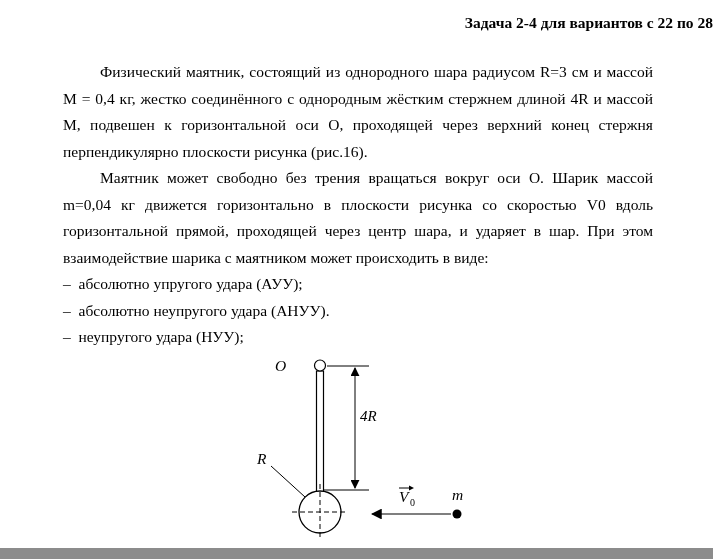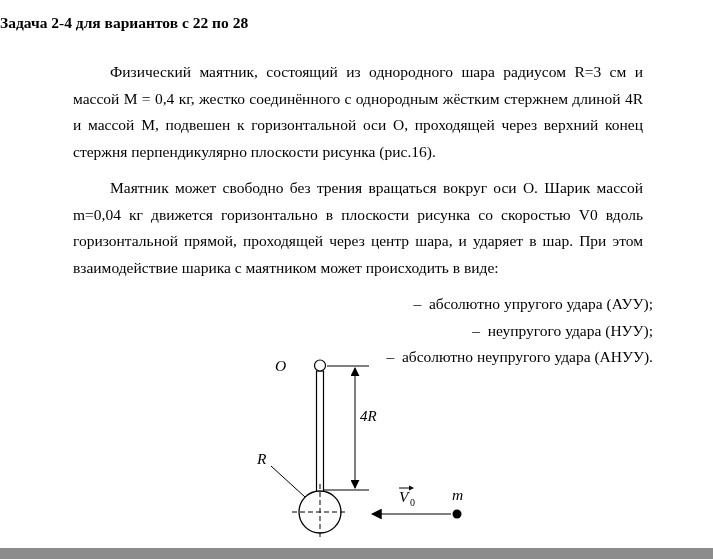--- a/index.html
+++ b/index.html
@@ -7,38 +7,38 @@
     position: relative;
     width: 713px;
     height: 559px;
     background: #ffffff;
     overflow: hidden;
     font-family: "Liberation Serif", serif;
     color: #000000;
   }
   .title {
     padding-top: 13px;
-    text-align: left;
+    text-align: right;
     font-weight: bold;
     font-size: 15.5px;
     line-height: 20px;
   }
   .content {
     margin: 26px 60px 0 63px;
     font-size: 15.5px;
     line-height: 26.5px;
     text-align: justify;
   }
   .content p {
-    margin: 10px;
+    margin: 0;
     text-indent: 37px;
   }
   .list-item {
     white-space: pre;
-    text-align: right;
+    text-align: left;
   }
   .figure {
     position: absolute;
     left: 235px;
     top: 348px;
     overflow: visible;
   }
   .figure text {
     font-family: "Liberation Serif", serif;
     fill: #000000;
@@ -54,22 +54,22 @@
 <body>
 
 <div class="page">
 
   <div class="title">Задача 2-4 для  вариантов с 22 по 28</div>
 
   <div class="content">
     <p>Физический маятник, состоящий из однородного шара радиусом R=3 см и массой M = 0,4 кг, жестко соединённого с однородным жёстким стержнем длиной 4R и массой M, подвешен к горизонтальной оси О, проходящей через верхний конец стержня перпендикулярно плоскости рисунка (рис.16).</p>
     <p>Маятник может свободно без трения вращаться вокруг оси О. Шарик массой m=0,04 кг движется горизонтально в плоскости рисунка со скоростью V0 вдоль горизонтальной прямой, проходящей через центр шара, и ударяет в шар. При этом взаимодействие шарика с маятником может происходить в виде:</p>
     <div class="list-item">–  абсолютно упругого удара (АУУ);</div>
+    <div class="list-item">–  абсолютно неупругого удара (АНУУ).</div>
     <div class="list-item">–  неупругого удара (НУУ);</div>
-    <div class="list-item">–  абсолютно неупругого удара (АНУУ).</div>
   </div>
 
   <svg class="figure" width="255" height="205" viewBox="0 0 255 205">
     <defs>
       <marker id="arr" viewBox="0 0 10 10" refX="9" refY="5" markerWidth="9" markerHeight="9" orient="auto-start-reverse">
         <path d="M0,0 L10,5 L0,10 z" fill="#000"></path>
       </marker>
     </defs>
 
     <line x1="92" y1="18" x2="134" y2="18" stroke="#000" stroke-width="1"></line>

